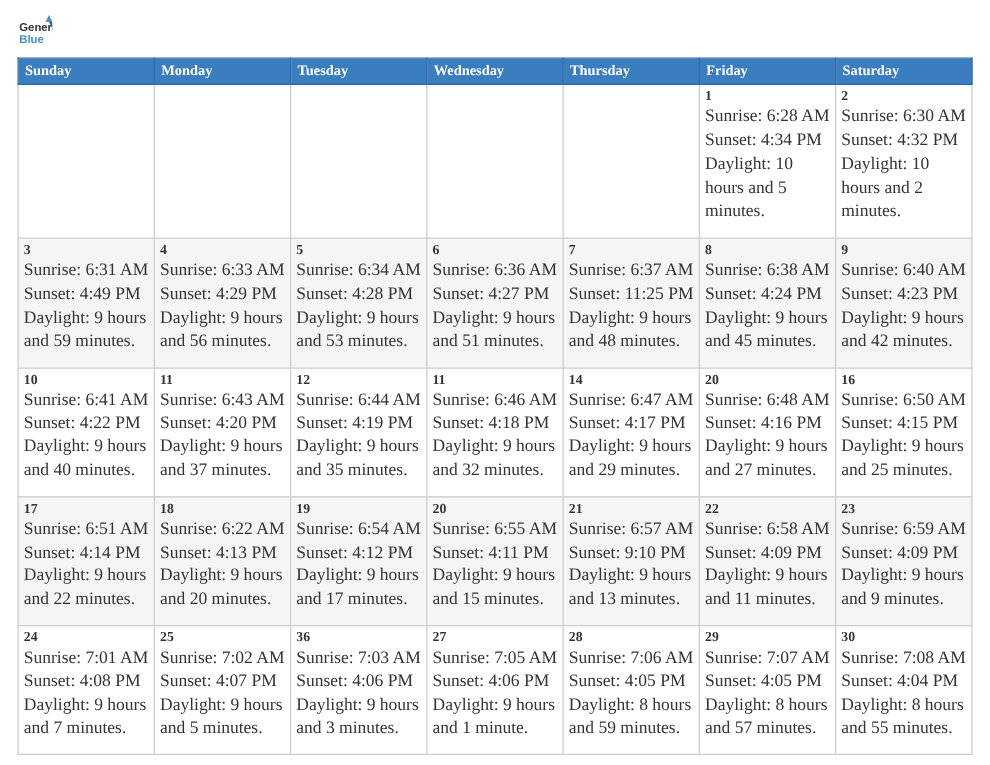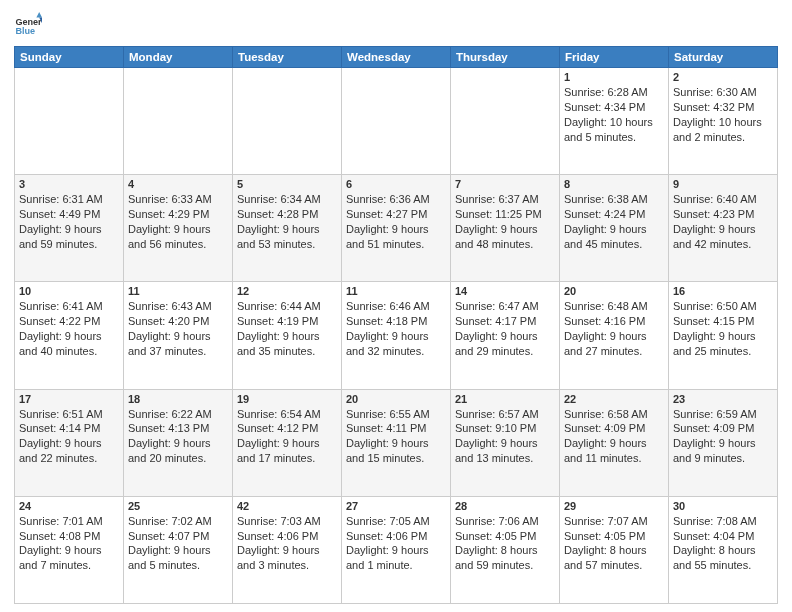--- a/index.html
+++ b/index.html
@@ -42,20 +42,21 @@
     }
     .location-title {
       font-size: 13px;
       color: #555;
     }
     .calendar-table {
       width: 100%;
       border-collapse: collapse;
       flex: 1;
       table-layout: fixed;
+      font-family: Liberation Serif, serif;
     }
     .calendar-table th {
       background-color: #3a7ec0;
       color: #fff;
       font-size: 11.5px;
       font-weight: bold;
       padding: 4px 5px;
       text-align: left;
       border: 1px solid #2e6aaa;
     }
@@ -71,21 +72,21 @@
     .calendar-table tr:nth-child(even) td {
       background: #f5f5f5;
     }
     .day-num {
       font-size: 11px;
       font-weight: bold;
       display: block;
       margin-bottom: 2px;
     }
     .cell-text {
-      font-size: 11px;
+      font-size: 14px;
       line-height: 1.35;
       color: #333;
     }
     .empty-cell {
       background: #fff !important;
     }
   </style>
 </head>
 <body>
 
@@ -276,21 +277,21 @@
 Sunset: 4:08 PM
 Daylight: 9 hours and 7 minutes.</div>
           </td>
           <td>
             <span class="day-num">25</span>
             <div class="cell-text">Sunrise: 7:02 AM
 Sunset: 4:07 PM
 Daylight: 9 hours and 5 minutes.</div>
           </td>
           <td>
-            <span class="day-num">42</span>
+            <span class="day-num">36</span>
             <div class="cell-text">Sunrise: 7:03 AM
 Sunset: 4:06 PM
 Daylight: 9 hours and 3 minutes.</div>
           </td>
           <td>
             <span class="day-num">27</span>
             <div class="cell-text">Sunrise: 7:05 AM
 Sunset: 4:06 PM
 Daylight: 9 hours and 1 minute.</div>
           </td>

